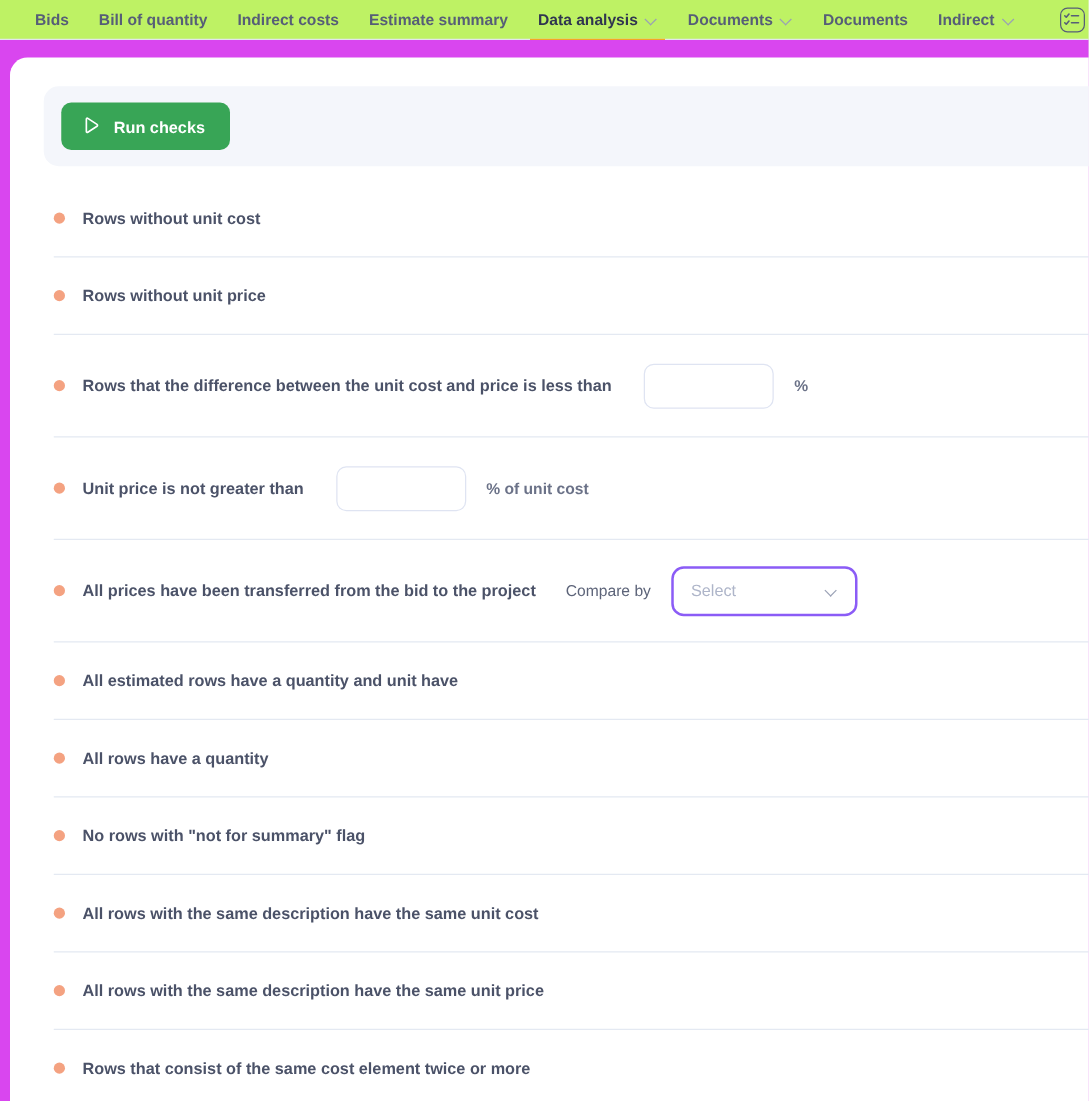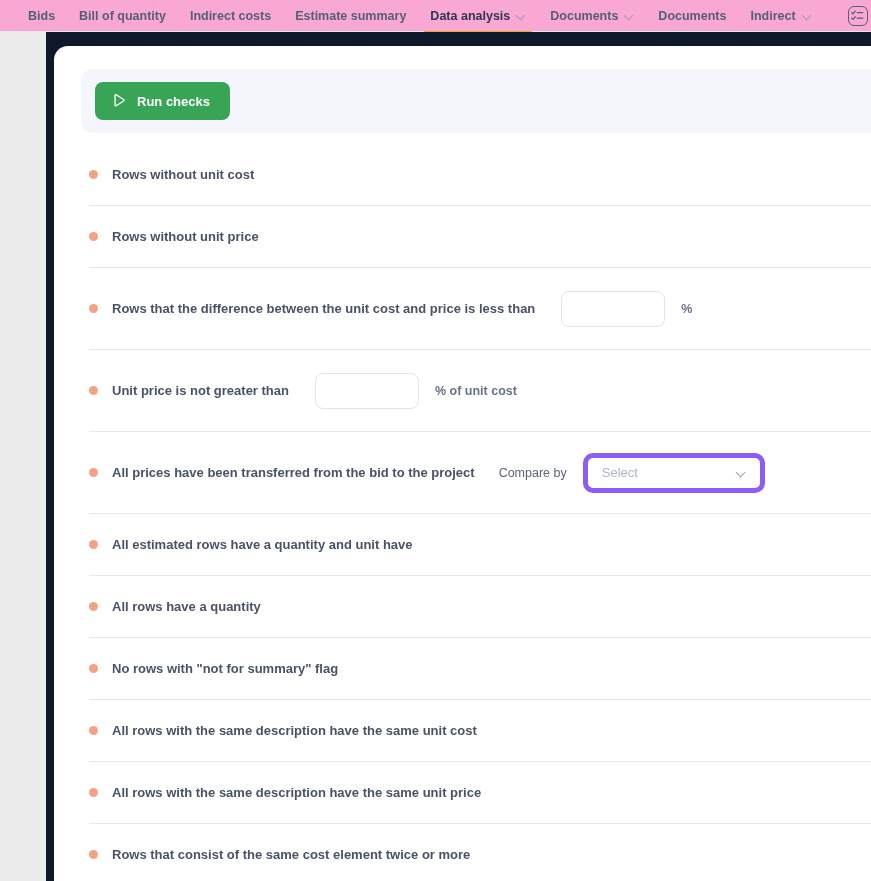--- a/index.html
+++ b/index.html
@@ -14,21 +14,21 @@
     background: #ececec;
     font-family: "Liberation Sans", sans-serif;
     color: #4a5068;
     -webkit-font-smoothing: antialiased;
   }
 
   
   .topnav {
     position: relative;
     height: 32px;
-    background: #f9a8d4;
+    background: #bef264;
     display: flex;
     align-items: center;
     padding-left: 16px;
     border-bottom: 1px solid #e2e5ee;
   }
 
   .nav-item {
     display: flex;
     align-items: center;
     gap: 7px;
@@ -90,24 +90,23 @@
     display: flex;
     align-items: center;
     justify-content: center;
     flex: 0 0 auto;
   }
 
   
   .page {
     position: relative;
     height: 849px;
-    background: #0f172a;
+    background: #d946ef;
     padding-left: 8px;
     padding-top: 14px;
-    margin-left: 46px;
   }
 
   .card {
     background: #ffffff;
     border-radius: 14px 14px 0 0;
     width: 880px;
     height: 835px;
     overflow: hidden;
     position: relative;
   }
@@ -209,23 +208,23 @@
   .compare-label {
     font-size: 12.5px;
     font-weight: 400;
     color: #5d6479;
     margin-left: 24px;
     white-space: nowrap;
   }
 
   .select-box {
     margin-left: 16px;
-    width: 182px;
+    width: 149px;
     height: 40px;
-    border: 5px solid #8b5cf6;
+    border: 2px solid #8b5cf6;
     border-radius: 10px;
     background: #ffffff;
     display: flex;
     align-items: center;
     justify-content: space-between;
     padding: 0 14px;
     cursor: pointer;
   }
 
   .select-placeholder {

